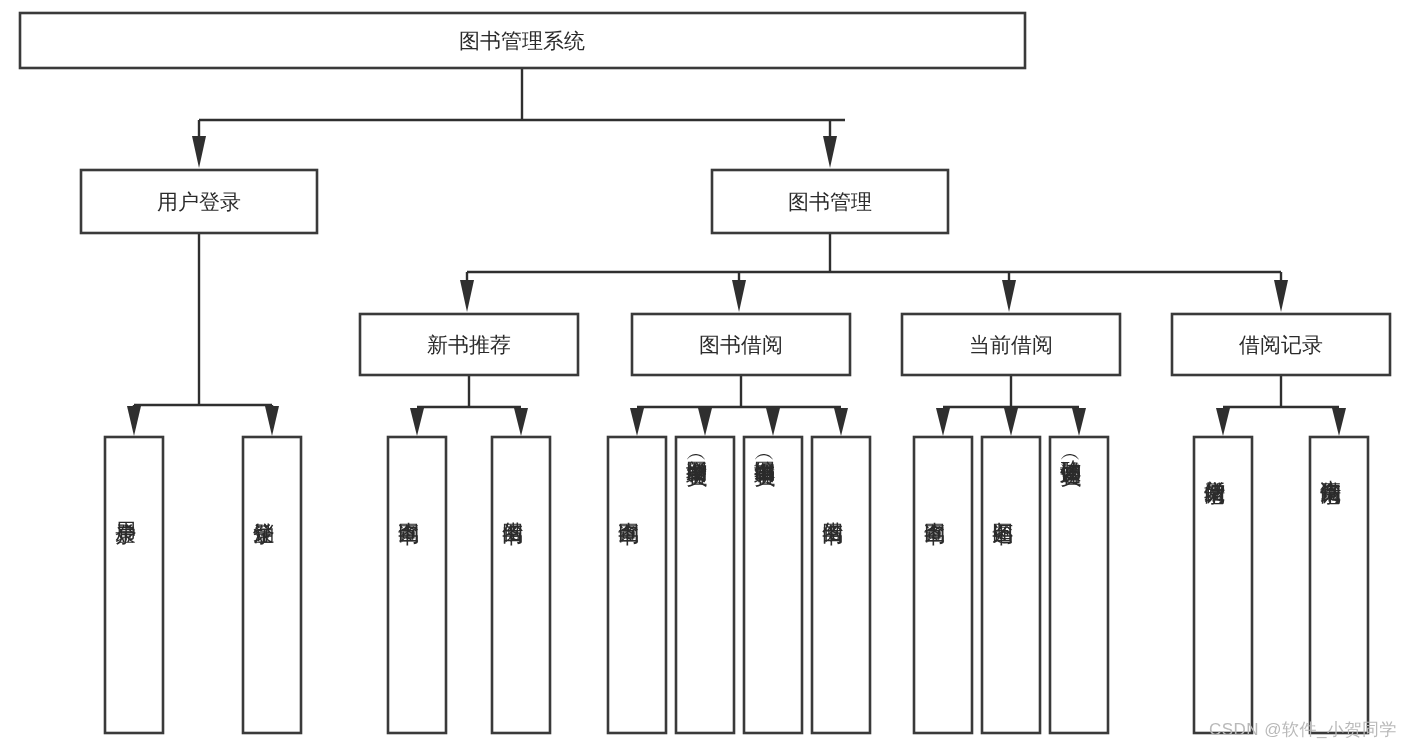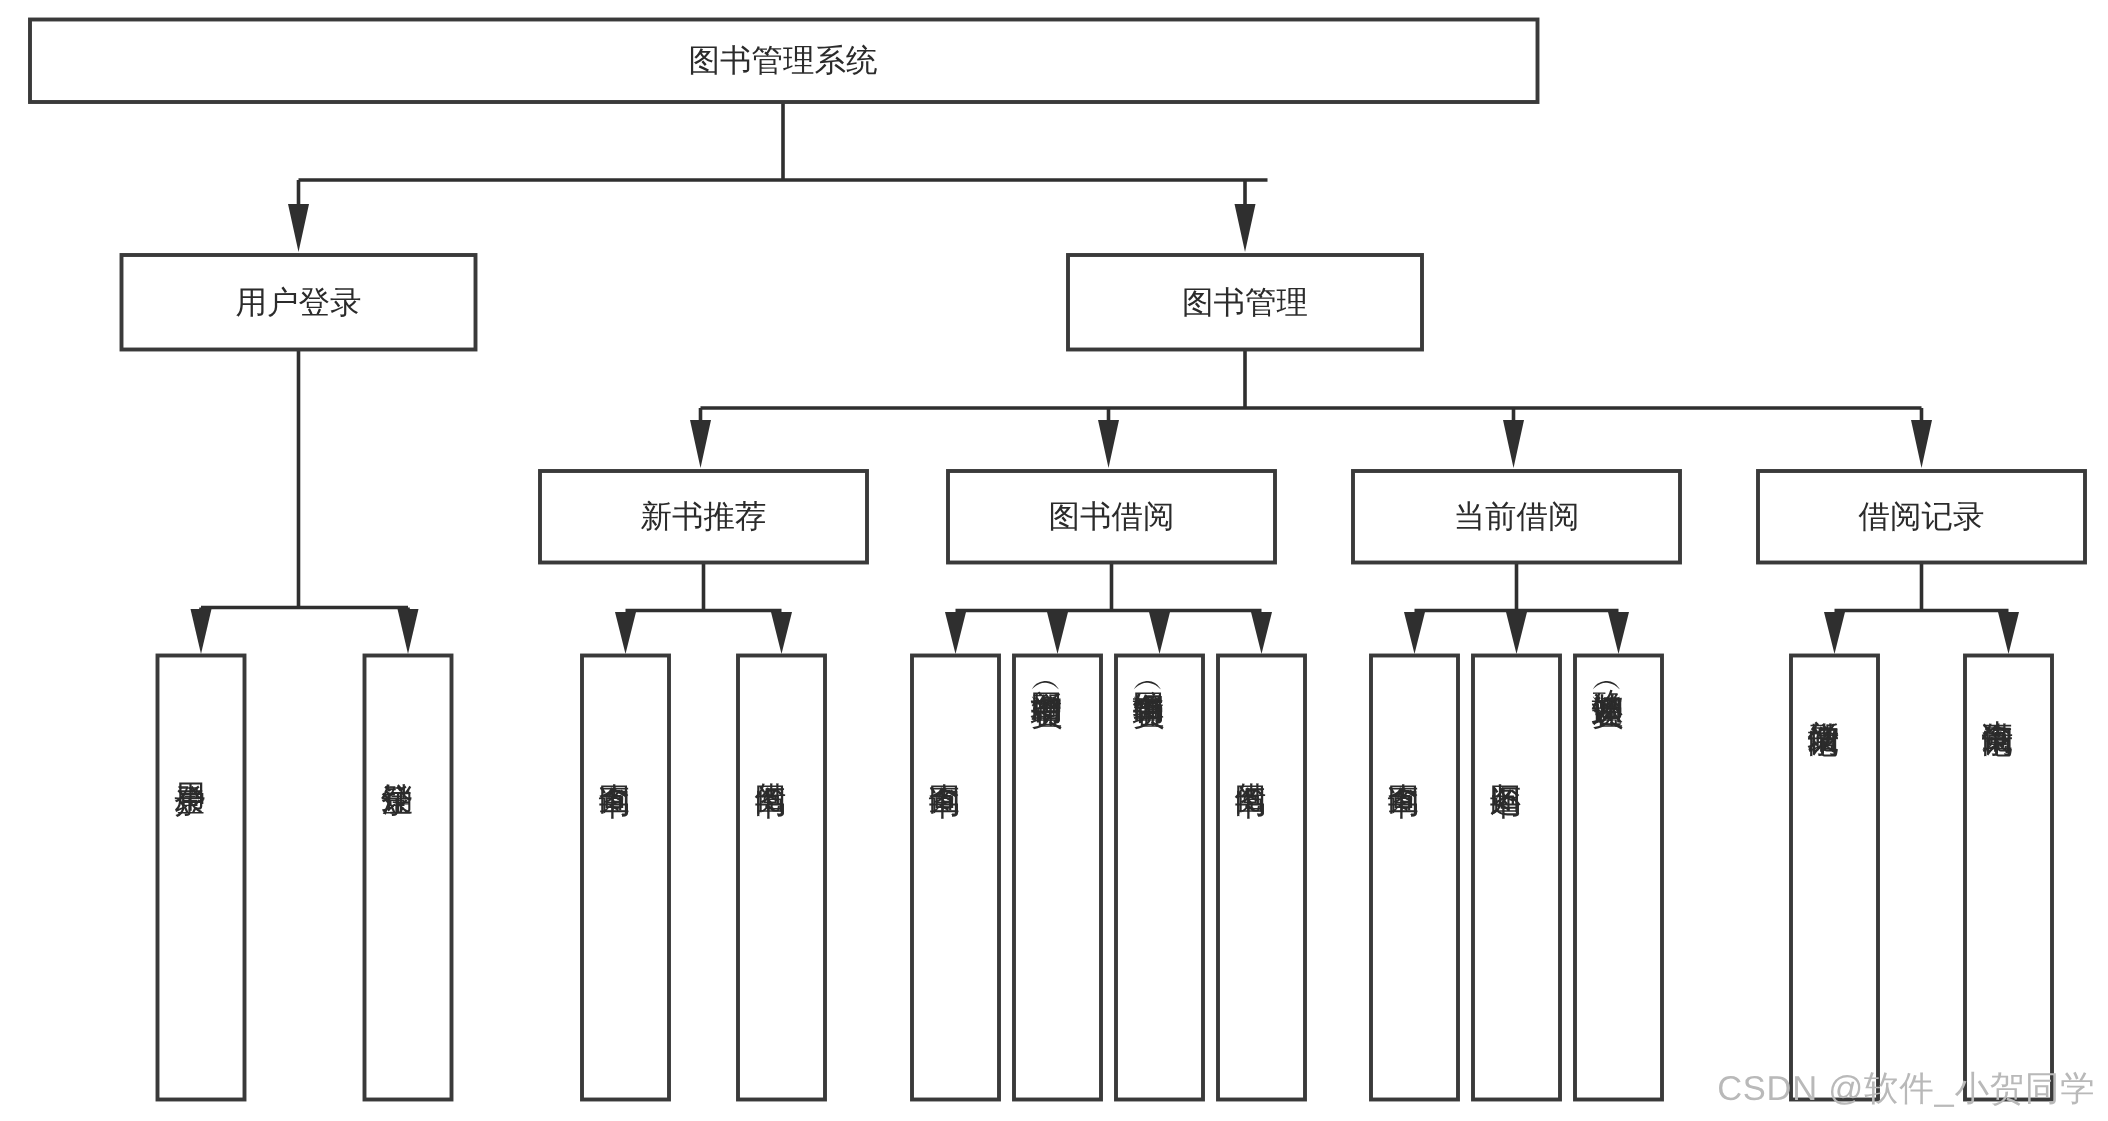--- a/index.html
+++ b/index.html
@@ -57,21 +57,21 @@
     letter-spacing: 1px;
     white-space: nowrap;
     text-align: left;
     pointer-events: none;
   }
   .watermark {
     position: absolute;
     right: 8px;
     bottom: 6px;
     font-family: "Liberation Sans", "DejaVu Sans", sans-serif;
-    font-size: 23px;
+    font-size: 17px;
     color: #b9b9b9;
     letter-spacing: 0.5px;
     user-select: none;
   }
 </style>
 </head>
 <body>
 
 <div id="diagram-root">
 

